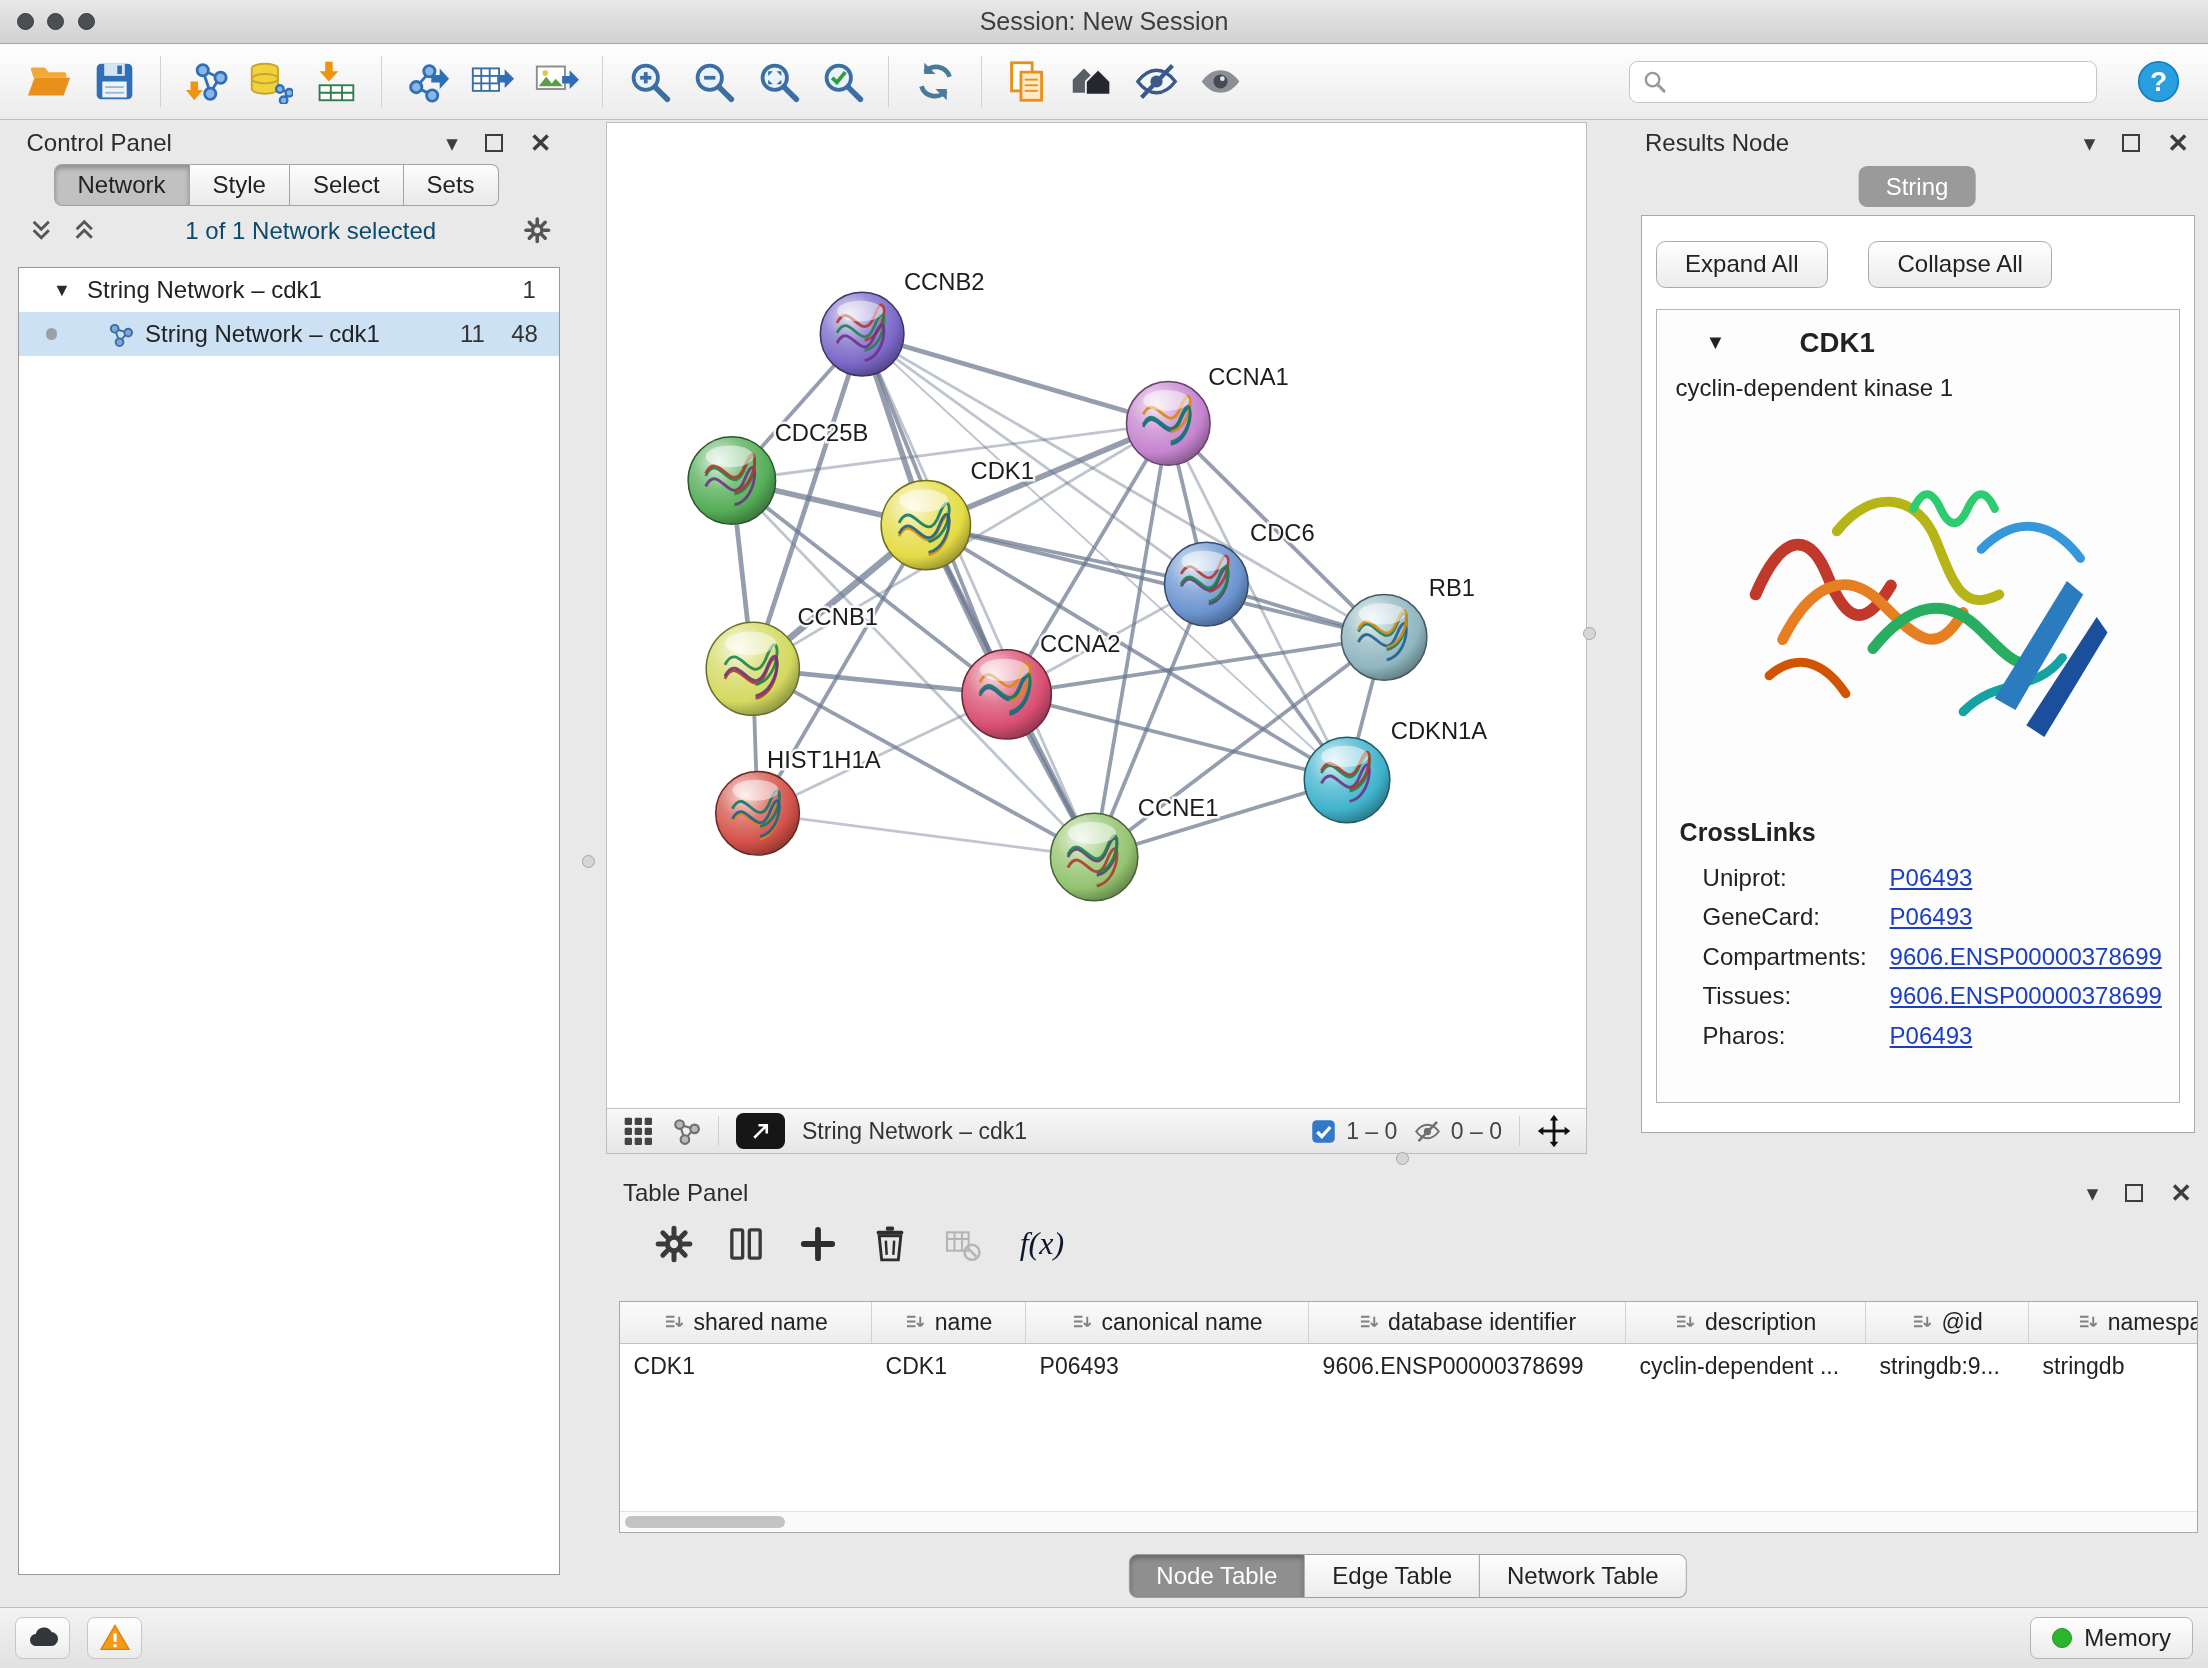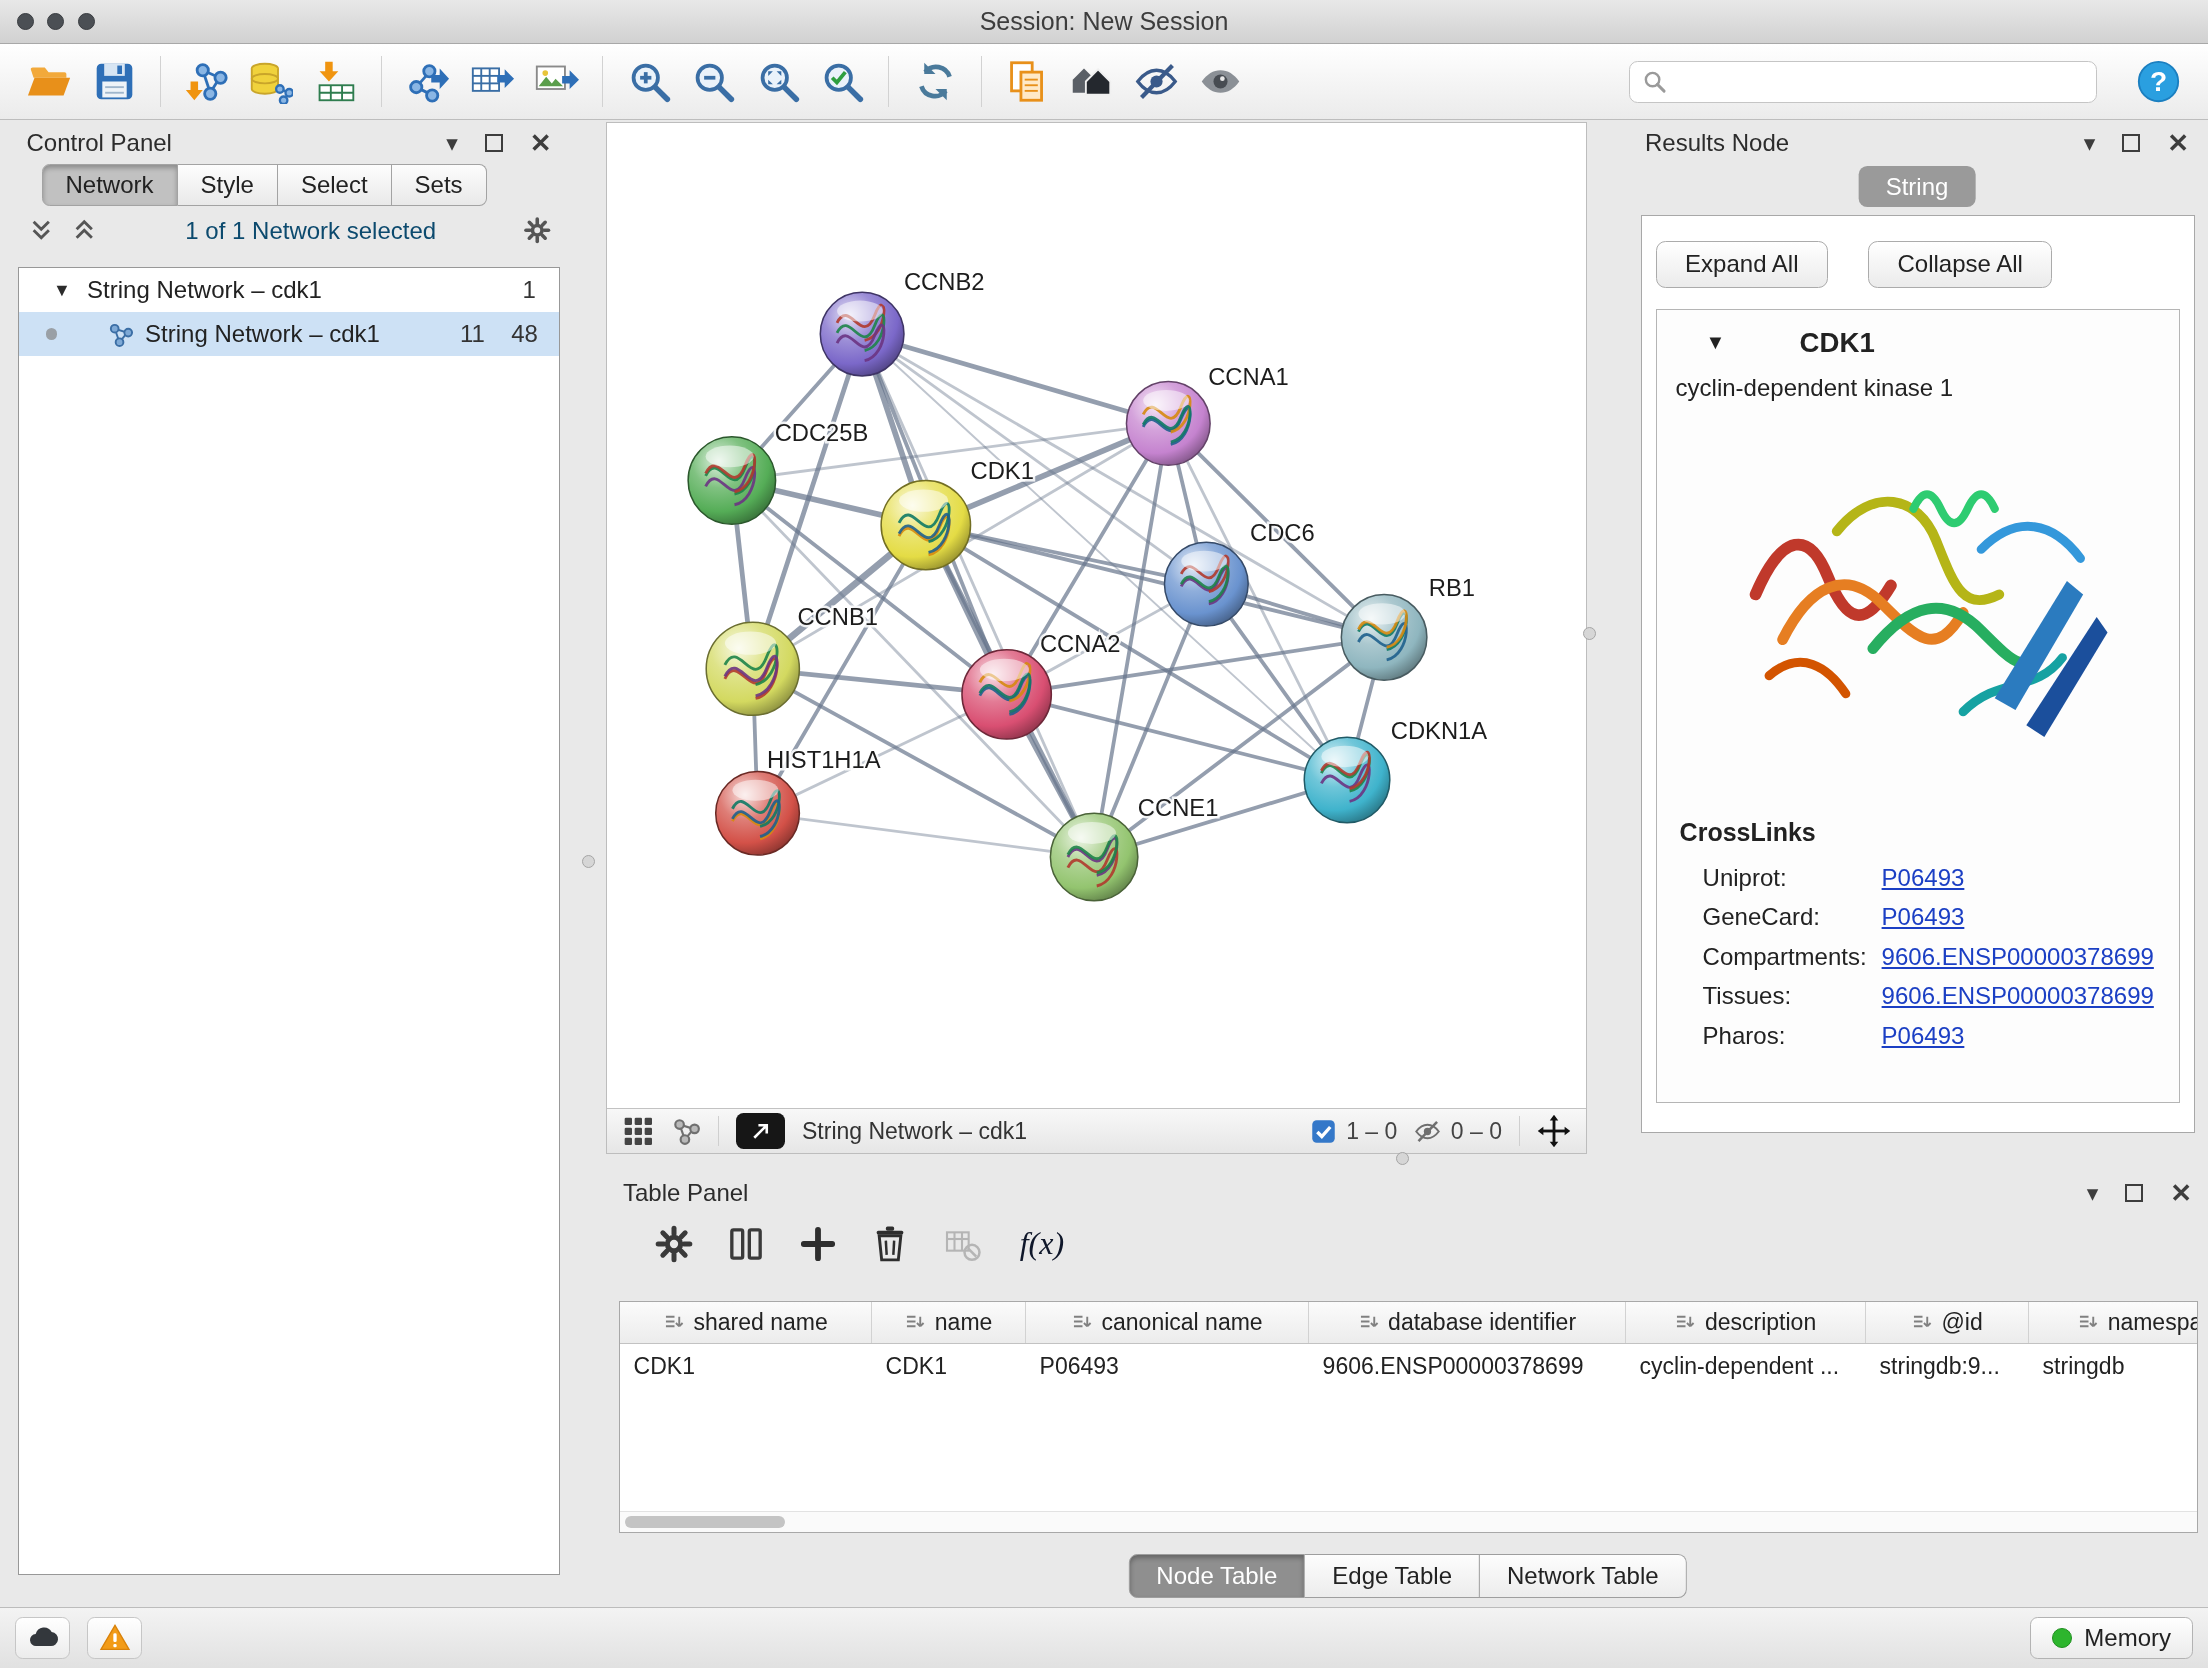--- a/index.html
+++ b/index.html
@@ -25,21 +25,21 @@
   
   #workspace{position:absolute;top:121px;left:0;right:0;bottom:61px;}
   .panel-header{height:42px;display:flex;align-items:center;padding:0 17px;font-size:24px;color:#2c2c2c;}
   .ph-icons{margin-left:auto;display:flex;align-items:center;gap:27px;color:#3d3d3d;}
   .ph-caret{font-size:23px;line-height:1;}
   .ph-float{width:18px;height:18px;border:2.4px solid #3d3d3d;display:inline-block;}
   .ph-close{font-weight:bold;font-size:26px;line-height:1;}
 
   
   #control-panel{position:absolute;left:9.5px;top:1px;width:559px;height:1462px;}
-  #cp-tabs{display:flex;margin:0 0 0 32px;}
+  #cp-tabs{display:flex;margin:0 0 0 44px;}
   .cp-tab{height:42px;padding:0 23px;display:flex;align-items:center;border:1px solid #a3a3a3;border-left:none;background:linear-gradient(#fdfdfd,#e9e9e9);font-size:24px;}
   .cp-tab:first-child{border-left:1px solid #a3a3a3;border-radius:7.6px 0 0 7.6px;}
   .cp-tab:last-child{border-radius:0 7.6px 7.6px 0;}
   .cp-tab.selected{background:#c1c1c1;box-shadow:inset 0 2.9px 4.8px rgba(0,0,0,.28);}
   #cp-status{height:49px;display:flex;align-items:center;padding:0 17px;gap:15px;}
   #cp-status svg{width:28.5px;height:28.5px;}
   #cp-status .status-text{flex:1;text-align:center;font-size:24px;color:#0c4a6e;}
   #cp-tree{position:absolute;left:8.6px;right:8.6px;top:145px;bottom:9.5px;background:#fff;border:1px solid #989898;}
   .tree-row{height:44px;position:relative;display:flex;align-items:center;font-size:24px;}
   .tree-row .disclosure{position:absolute;left:34px;font-size:18px;color:#2b2b2b;}
@@ -69,21 +69,21 @@
   #rp-string-tab{position:absolute;left:50%;transform:translateX(-50%);top:44px;background:#9a9a9a;color:#fff;padding:6.7px 27px;border-radius:8.6px;font-size:24px;}
   #rp-box{position:absolute;left:13.3px;right:11.4px;top:93px;bottom:28.5px;background:#fff;border:1px solid #a8a8a8;padding:15px 13.3px;}
   #rp-buttons{display:flex;justify-content:flex-start;gap:40px;padding:9.5px 0 21px;}
   .rp-btn{border:1px solid #ababab;border-radius:9.5px;background:linear-gradient(#ffffff,#ebebeb);padding:8.6px 28.5px;font-size:24px;}
   #rp-section{border:1px solid #b5b5b5;background:#fdfdfd;height:calc(100% - 91px);}
   #rp-sec-header{position:relative;padding:17px 0 9.5px;font-weight:bold;font-size:27.6px;padding-left:143px;}
   #rp-sec-header .disclosure{position:absolute;left:49px;top:21px;font-size:20px;font-weight:normal;}
   #rp-desc{padding:5.7px 19px 7.6px;font-size:24px;}
   #rp-protein{display:block;margin:13.3px auto 5.7px;}
   #rp-crosslinks-title{font-weight:bold;font-size:25px;padding:28.5px 0 11.4px 23px;}
-  .rp-link-row{display:flex;padding:5.7px 0 5.7px 46px;font-size:24px;}
+  .rp-link-row{display:flex;padding:5.7px 0 5.7px 46px;font-size:24px;gap:8px;}
   .rp-link-row .lbl{min-width:179px;padding-right:9.5px;}
   .rp-link-row .lnk{color:#1b3fc4;text-decoration:underline;cursor:pointer;white-space:nowrap;}
 
   
   #table-panel{position:absolute;left:606px;top:1051px;width:1603px;height:437px;}
   #tp-toolbar{display:flex;align-items:center;gap:32px;padding:9.5px 0 5.7px 48px;}
   #tp-toolbar svg{width:40px;height:40px;}
   #tp-fx{font-family:"Liberation Serif",serif;font-style:italic;font-size:32px;color:#0f172a;padding-left:5.7px;}
   #tp-table{position:absolute;left:13.3px;right:11.4px;top:129px;bottom:76px;background:#fff;border:1px solid #a8a8a8;overflow:hidden;}
   .tp-header{display:flex;height:42px;background:linear-gradient(#fbfbfb,#ececec);border-bottom:1px solid #c2c2c2;}

